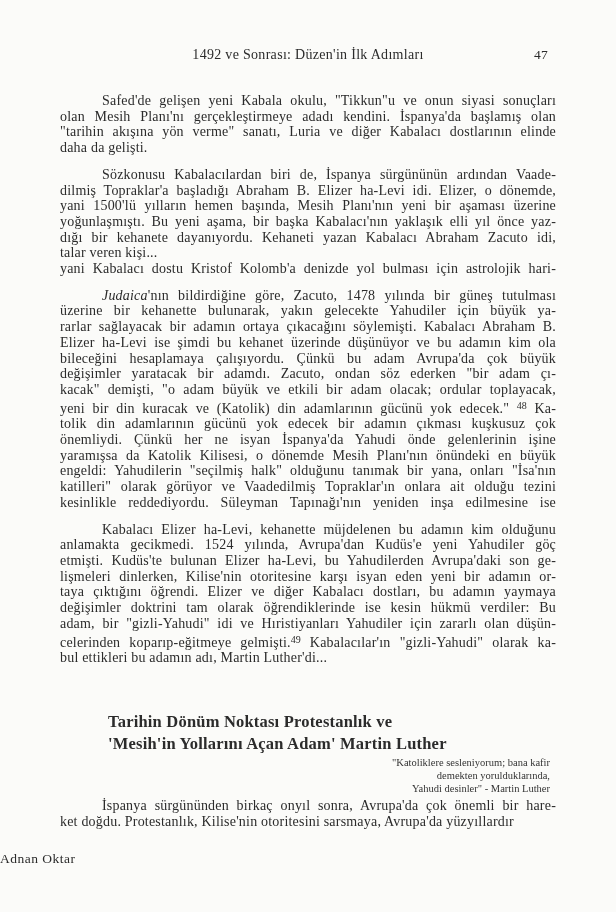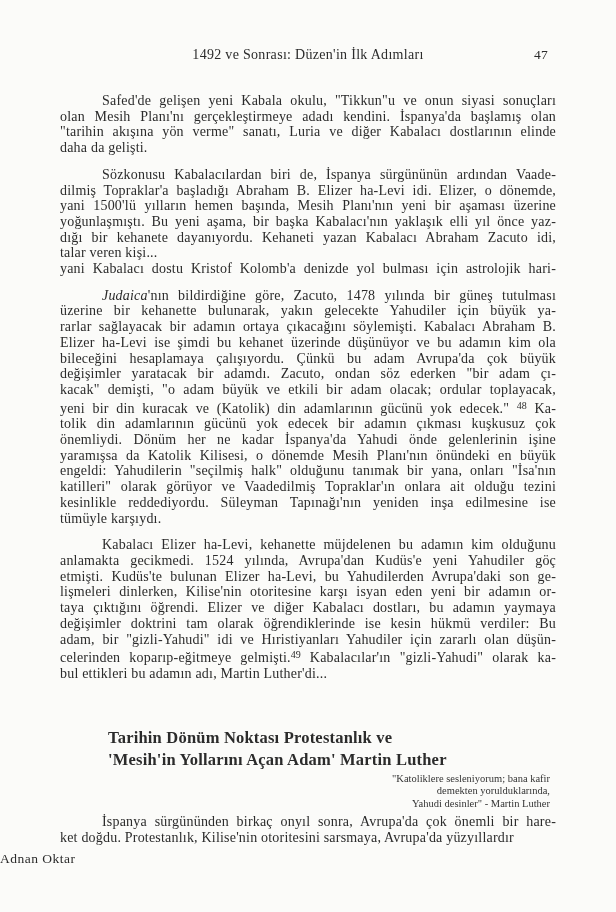--- a/index.html
+++ b/index.html
@@ -99,26 +99,25 @@
         <div class="para">
           <div class="line first"><span class="it">Judaica</span><span>'nın bildirdiğine göre, Zacuto, 1478 yılında bir güneş tutulması</span></div>
           <div class="line">üzerine bir kehanette bulunarak, yakın gelecekte Yahudiler için büyük ya-</div>
           <div class="line">rarlar sağlayacak bir adamın ortaya çıkacağını söylemişti. Kabalacı Abraham B.</div>
           <div class="line">Elizer ha-Levi ise şimdi bu kehanet üzerinde düşünüyor ve bu adamın kim ola</div>
           <div class="line">bileceğini hesaplamaya çalışıyordu. Çünkü bu adam Avrupa'da çok büyük</div>
           <div class="line">değişimler yaratacak bir adamdı. Zacuto, ondan söz ederken "bir adam çı-</div>
           <div class="line">kacak" demişti, "o adam büyük ve etkili bir adam olacak; ordular toplayacak,</div>
           <div class="line"><span>yeni bir din kuracak ve (Katolik) din adamlarının gücünü yok edecek." </span><span class="sup">48</span><span> Ka-</span></div>
           <div class="line">tolik din adamlarının gücünü yok edecek bir adamın çıkması kuşkusuz çok</div>
-          <div class="line">önemliydi. Dönüm her ne kadar İspanya'da Yahudi önde gelenlerinin işine</div>
+          <div class="line">önemliydi. Çünkü her ne isyan İspanya'da Yahudi önde gelenlerinin işine</div>
           <div class="line">yaramışsa da Katolik Kilisesi, o dönemde Mesih Planı'nın önündeki en büyük</div>
           <div class="line">engeldi: Yahudilerin "seçilmiş halk" olduğunu tanımak bir yana, onları "İsa'nın</div>
           <div class="line">katilleri" olarak görüyor ve Vaadedilmiş Topraklar'ın onlara ait olduğu tezini</div>
           <div class="line">kesinlikle reddediyordu. Süleyman Tapınağı'nın yeniden inşa edilmesine ise</div>
-          <div class="line last">tümüyle karşıydı.</div>
         </div>
         <div class="para">
           <div class="line first">Kabalacı Elizer ha-Levi, kehanette müjdelenen bu adamın kim olduğunu</div>
           <div class="line">anlamakta gecikmedi. 1524 yılında, Avrupa'dan Kudüs'e yeni Yahudiler göç</div>
           <div class="line">etmişti. Kudüs'te bulunan Elizer ha-Levi, bu Yahudilerden Avrupa'daki son ge-</div>
           <div class="line">lişmeleri dinlerken, Kilise'nin otoritesine karşı isyan eden yeni bir adamın or-</div>
           <div class="line">taya çıktığını öğrendi. Elizer ve diğer Kabalacı dostları, bu adamın yaymaya</div>
           <div class="line">değişimler doktrini tam olarak öğrendiklerinde ise kesin hükmü verdiler: Bu</div>
           <div class="line">adam, bir "gizli-Yahudi" idi ve Hıristiyanları Yahudiler için zararlı olan düşün-</div>
           <div class="line"><span>celerinden koparıp-eğitmeye gelmişti.</span><span class="sup">49</span><span> Kabalacılar'ın "gizli-Yahudi" olarak ka-</span></div>

